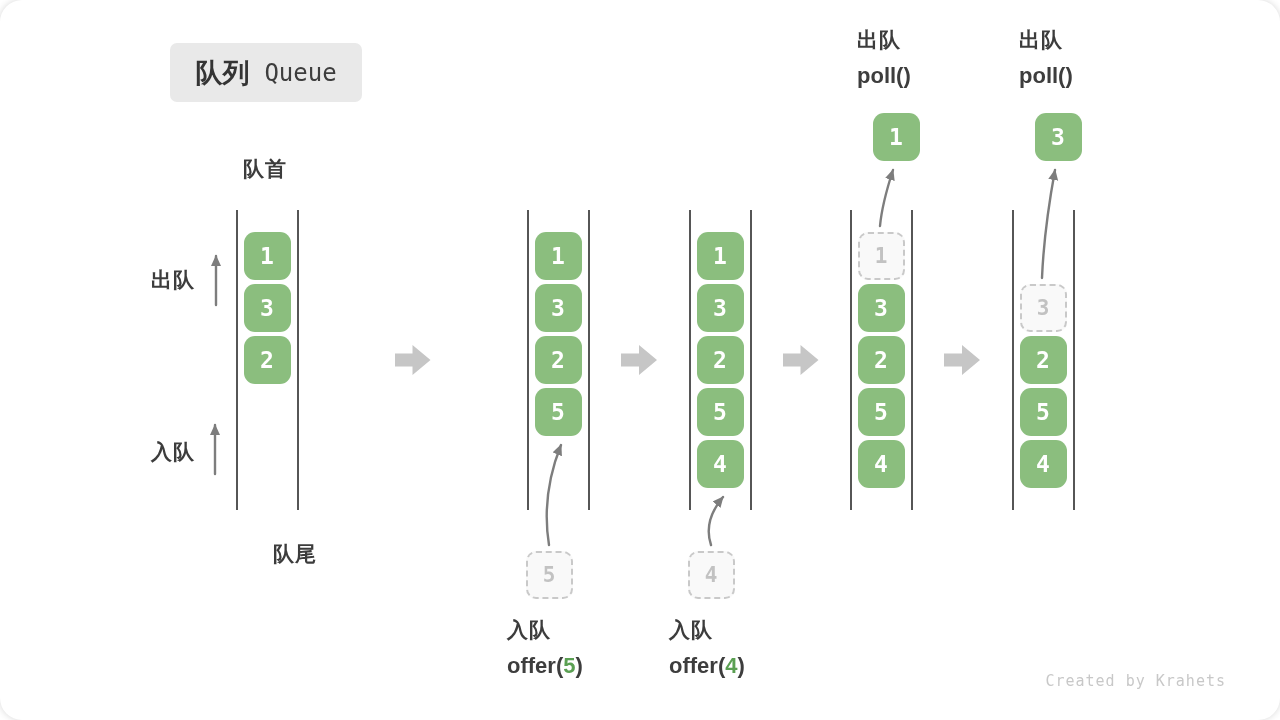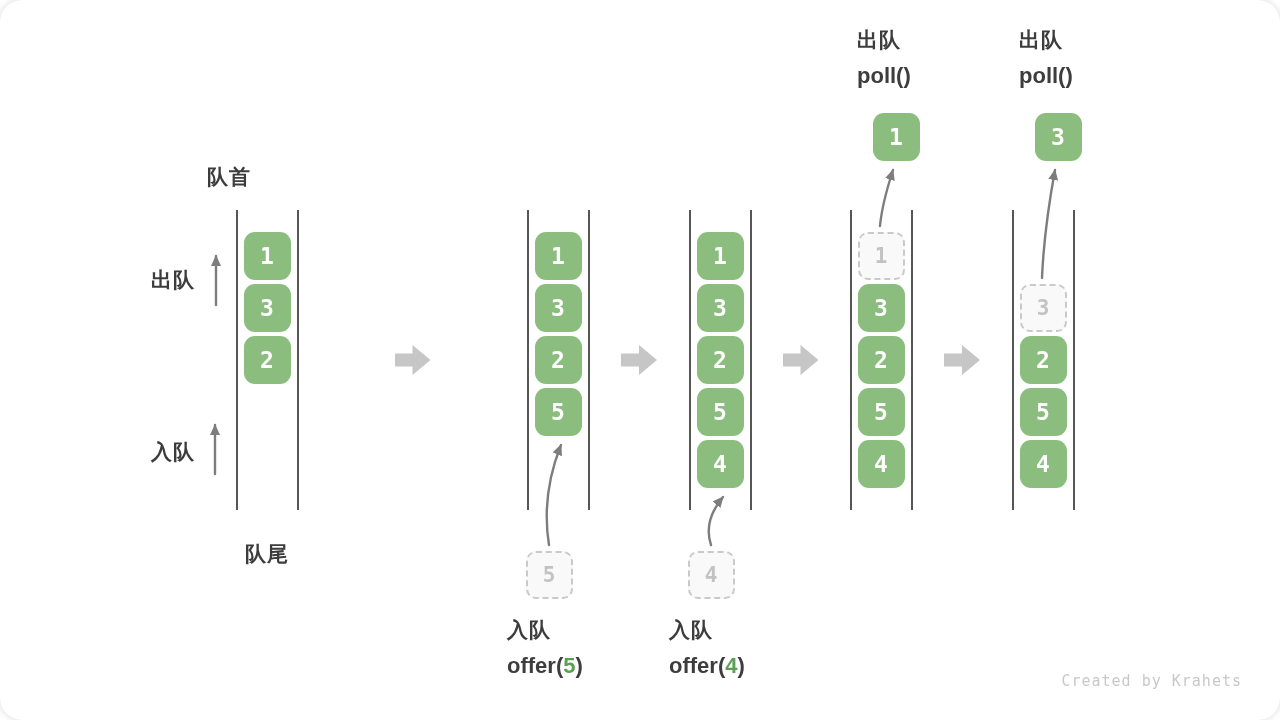--- a/index.html
+++ b/index.html
@@ -25,22 +25,22 @@
 
   .title-badge{
     position:absolute;left:170px;top:43px;width:192px;height:59px;
     background:var(--badge-bg);border-radius:7px;
     display:flex;align-items:center;justify-content:center;gap:15px;
   }
   .title-zh{font-size:27px;font-weight:700;color:#343434;}
   .title-en{font-family:"DejaVu Sans Mono","Liberation Mono",monospace;font-size:24px;font-weight:500;color:#3d3d3d;}
 
   .big-label{position:absolute;font-size:21px;font-weight:700;color:var(--dark);letter-spacing:1px;}
-  #lbl-front{left:207px;top:155px;width:100px;margin-top:8px;}
-  #lbl-rear{left:217px;top:540px;width:100px;text-align:center;}
+  #lbl-front{left:215px;top:155px;width:100px;text-align:center;}
+  #lbl-rear{left:217px;top:540px;width:100px;text-align:right;}
   #lbl-dequeue{left:151px;top:266px;}
   #lbl-enqueue{left:151px;top:438px;}
 
   #arrow-layer{position:absolute;left:0;top:0;width:1280px;height:720px;pointer-events:none;}
   .thin-arrow{stroke:var(--arrow);stroke-width:2.4;fill:none;stroke-linecap:round;}
 
   .wall{position:absolute;width:2px;background:var(--wall);}
   .cell{
     position:absolute;width:47px;height:48px;border-radius:11px;
     background:var(--green);color:#fff;
@@ -57,30 +57,34 @@
   .block-arrow{
     position:absolute;width:36px;height:30px;background:var(--block-arrow);
     clip-path:polygon(0 28%,50% 28%,50% 0,100% 50%,50% 100%,50% 72%,0 72%);
   }
   .op-label{position:absolute;text-align:left;}
   .op-zh{font-size:21px;font-weight:600;color:var(--dark);letter-spacing:1px;margin-bottom:9px;}
   .op-code{font-family:Liberation Sans, sans-serif;font-size:22px;font-weight:600;color:#3d3d3d;}
   .op-code .arg{color:var(--code-green);font-weight:700;}
 
   .watermark{
-    position:absolute;right:38px;top:672px;
+    position:absolute;right:54px;top:672px;
     font-family:"DejaVu Sans Mono","Liberation Mono",monospace;
     font-size:15px;color:#C8C8C8;letter-spacing:1px;
   }
 </style>
 </head>
 <body>
 
 <div class="canvas">
 
+  <div class="title-badge">
+    <span class="title-zh">队列</span>
+    <span class="title-en">Queue</span>
+  </div>
 
   <div id="lbl-front" class="big-label">队首</div>
   <div id="lbl-rear" class="big-label">队尾</div>
   <div id="lbl-dequeue" class="big-label">出队</div>
   <div id="lbl-enqueue" class="big-label">入队</div>
 
   <svg id="arrow-layer" viewBox="0 0 1280 720">
     <defs>
       <marker id="ah" markerUnits="userSpaceOnUse" markerWidth="14" markerHeight="12" refX="10" refY="5" orient="auto">
         <path d="M0 0 L11 5 L0 10 Z" fill="#7D7D7D"></path>

